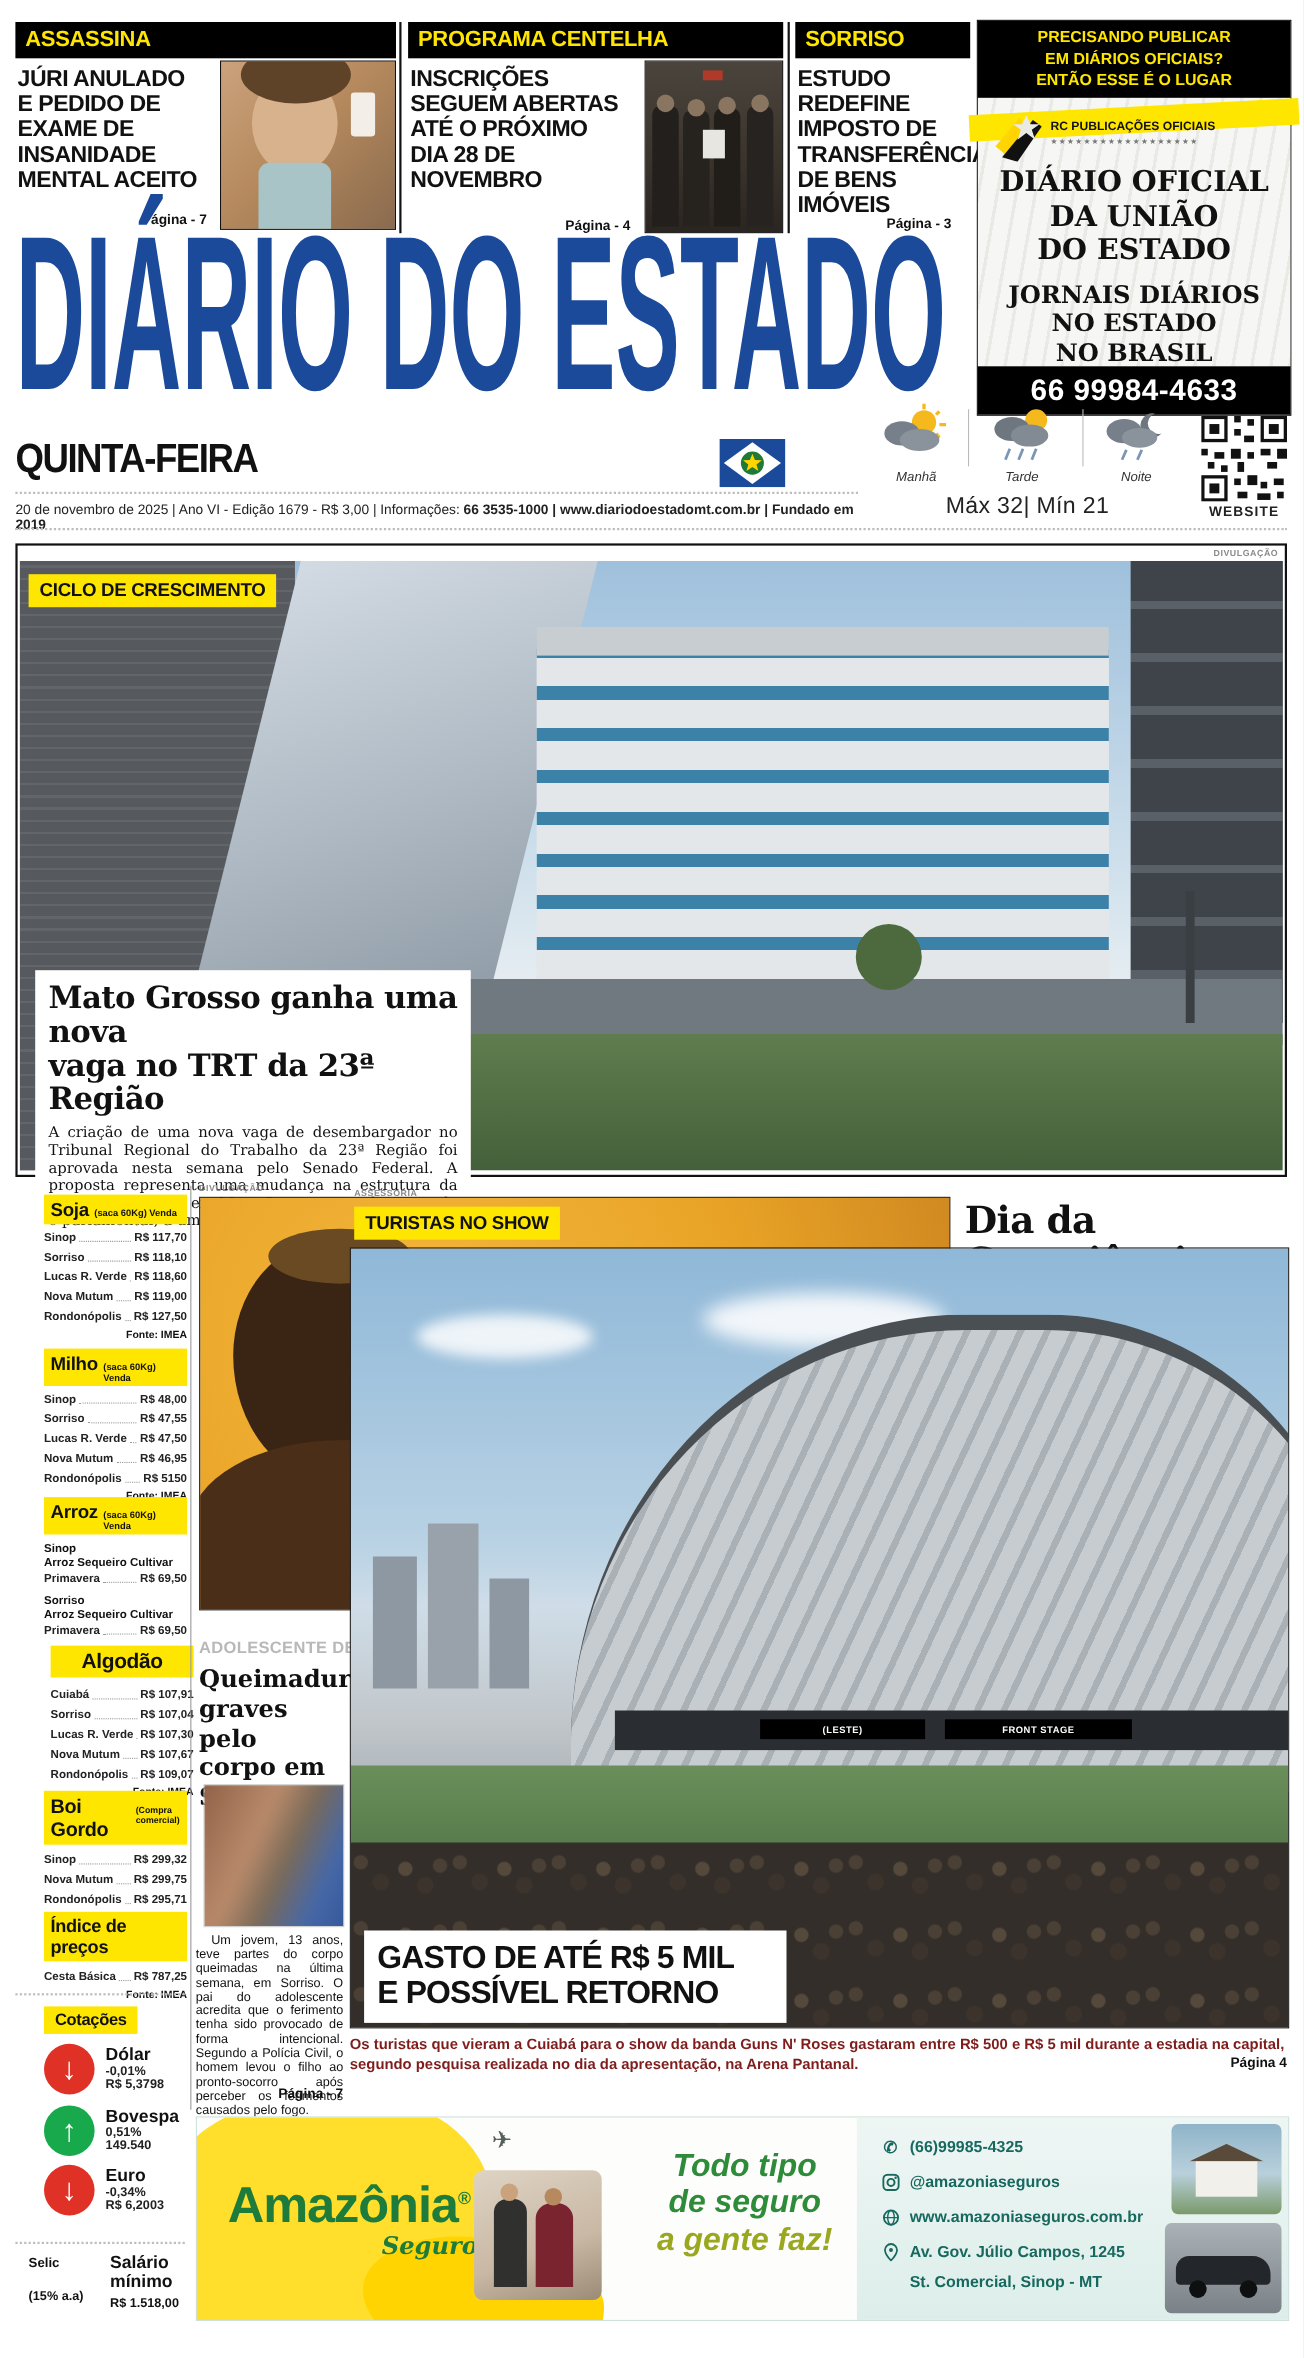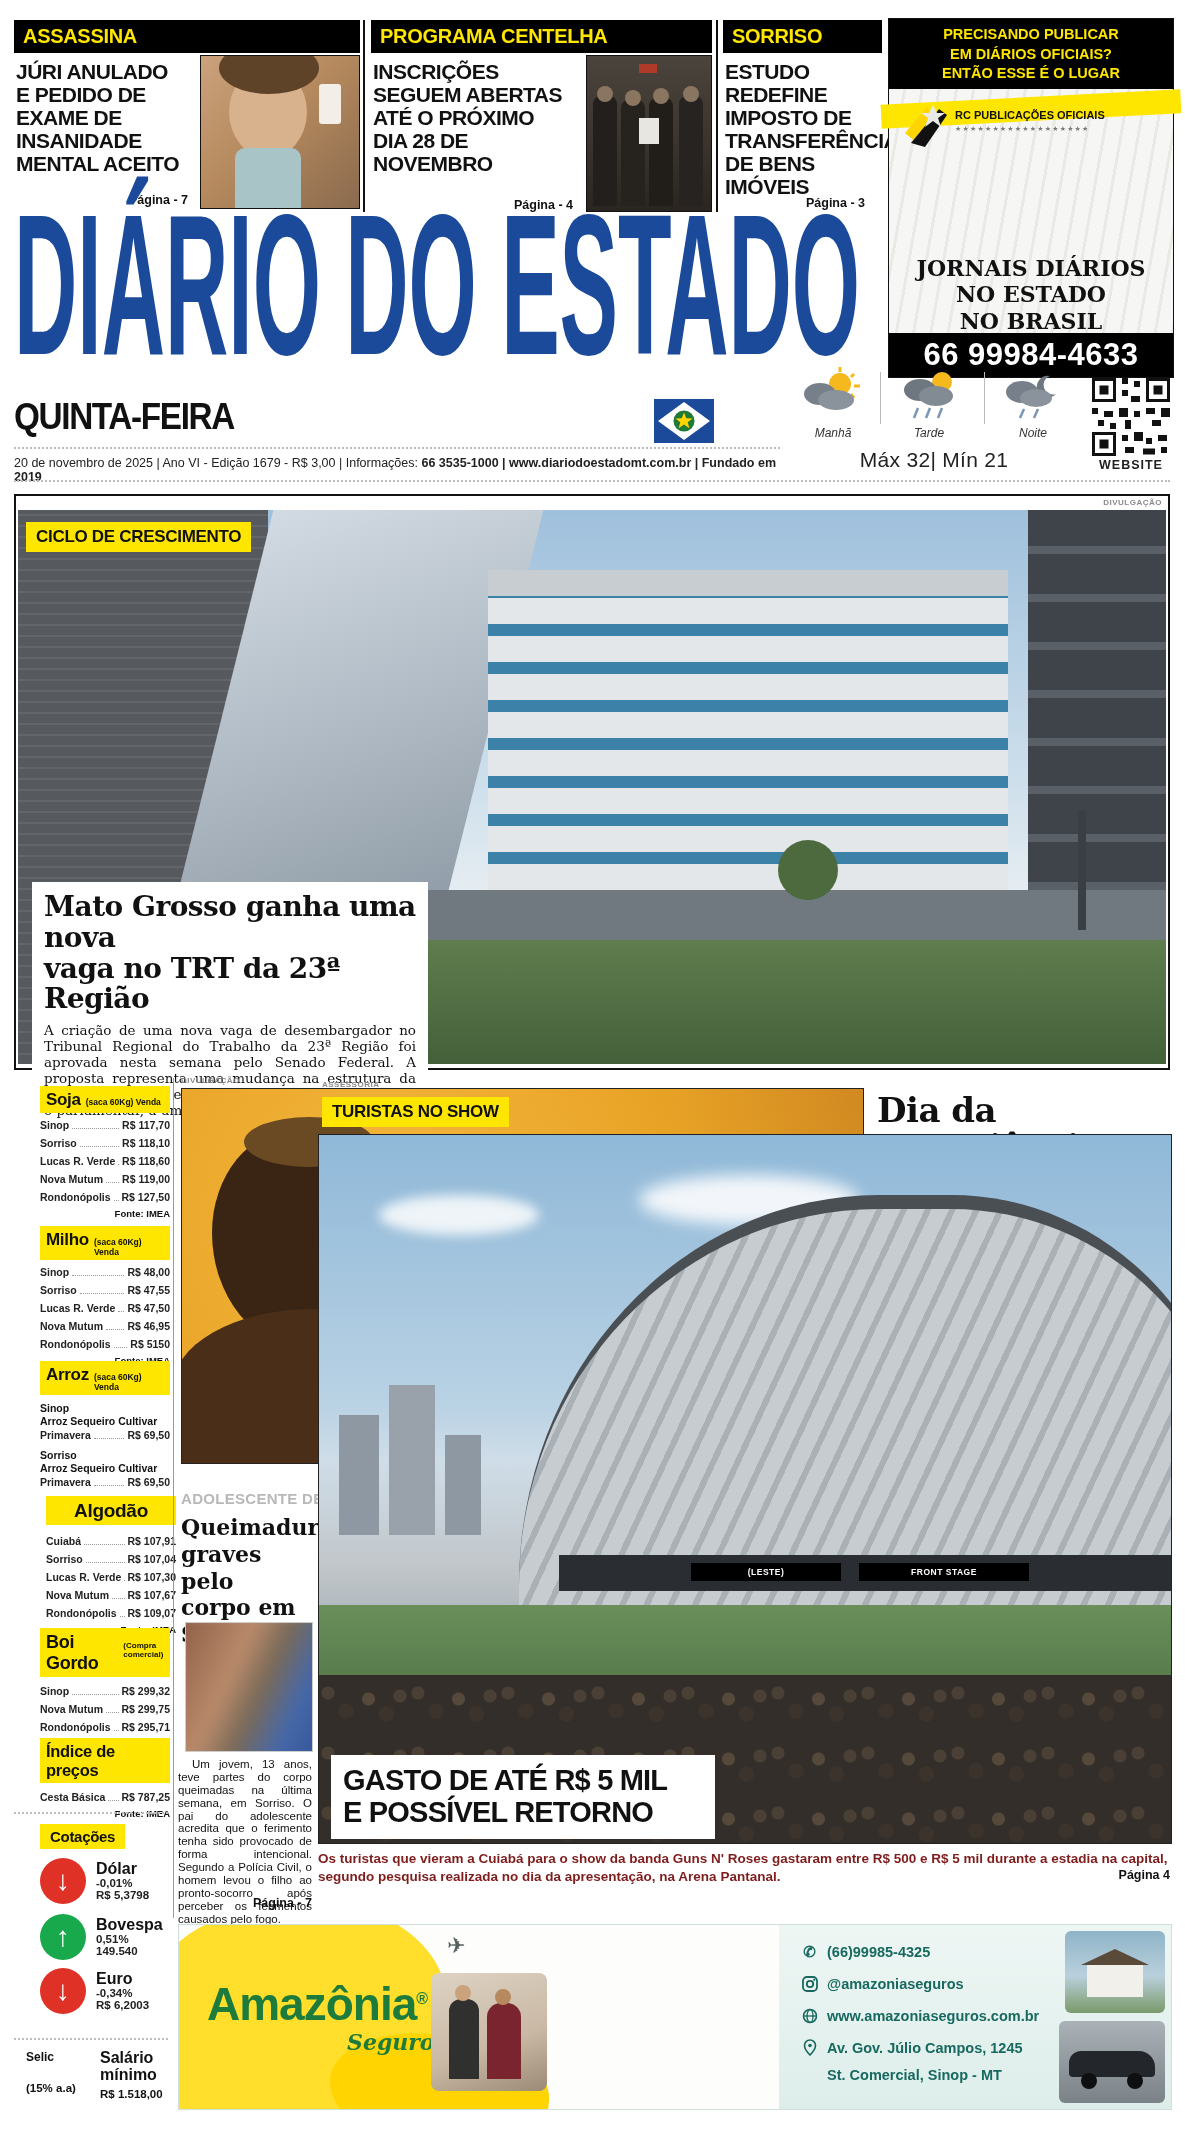--- a/index.html
+++ b/index.html
@@ -96,27 +96,32 @@
     </div>
     <div class="abs" style="left:0;top:70px;width:100%;height:244px;background:repeating-linear-gradient(100deg,#f6f6f4 0 14px,#e9e9e5 14px 17px)">
       <div class="abs" style="left:-8px;top:8px;width:300px;height:24px;background:#ffe600;transform:rotate(-3deg)"></div>
       <svg class="abs" style="left:14px;top:14px" width="46" height="44" viewBox="0 0 46 44">
         <polygon points="2,30 24,4 32,16 14,40" fill="#ffd400"></polygon>
         <polygon points="8,40 36,6 44,12 22,44" fill="#111"></polygon>
         <polygon points="30,2 34,10 42,10 35,15 38,24 30,18 22,24 25,15 18,10 26,10" fill="#e9e9e5"></polygon>
       </svg>
       <div class="abs" style="left:66px;top:20px;width:205px;font-weight:bold;font-size:11px;color:#111">RC PUBLICAÇÕES OFICIAIS</div>
       <div class="abs" style="left:66px;top:36px;width:205px;font-size:7px;color:#777;letter-spacing:1.2px">★★★★★★★★★★★★★★★★★★</div>
+      <div class="abs serif" style="left:0;top:62px;width:100%;text-align:center;font-weight:bold;font-size:26px;line-height:1.18;color:#111">
+        <div>DIÁRIO OFICIAL</div>
+        <div>DA UNIÃO</div>
+        <div>DO ESTADO</div>
+      </div>
       <div class="abs serif" style="left:0;top:166px;width:100%;text-align:center;font-weight:bold;font-size:22px;line-height:1.2;color:#111">
         <div>JORNAIS DIÁRIOS</div>
         <div>NO ESTADO</div>
         <div>NO BRASIL</div>
       </div>
     </div>
-    <div class="abs" style="left:0;top:314px;width:100%;height:44px;background:#000;color:#fff;font-weight:bold;font-size:31px;text-align:center;line-height:44px;letter-spacing:0.5px">66 99984-4633</div>
+    <div class="abs" style="left:0;top:314px;width:100%;height:44px;background:#000;color:#fff;font-weight:bold;font-size:27px;text-align:center;line-height:44px;letter-spacing:0.5px">66 99984-4633</div>
   </div>
 
   <svg class="abs" style="left:14px;top:188px;overflow:visible" width="846" height="172" viewBox="0 0 846 172">
     <text x="0" y="166" font-family="Liberation Sans, sans-serif" font-weight="bold" font-size="200" fill="#1b4a9b" textLength="846" lengthAdjust="spacingAndGlyphs">DIÁRIO DO ESTADO</text>
   </svg>
 
   <div class="abs sq" style="left:14px;top:396px;font-weight:bold;font-size:37px;letter-spacing:-1.5px;color:#111">QUINTA-FEIRA</div>
 
 
   <svg class="abs" style="left:654px;top:399px" width="60" height="44" viewBox="0 0 60 44">
@@ -497,20 +502,25 @@
     <div class="abs" style="left:28px;top:52px;font-weight:bold;font-size:46px;letter-spacing:-1px;color:#1d7b3b">
       <span>Amazônia</span><sup style="font-size:16px">®</sup>
     </div>
     <div class="abs serif" style="left:168px;top:104px;font-style:italic;font-weight:bold;font-size:22px;color:#1d7b3b">Seguros</div>
     <div class="ph" style="left:252px;top:48px;width:116px;height:118px;border-radius:8px;background:linear-gradient(160deg,#ded3c4 0%,#c9b8a4 60%,#9a8a76 100%)">
       <div class="abs" style="left:18px;top:26px;width:30px;height:80px;border-radius:12px 12px 0 0;background:#30302e"></div>
       <div class="abs" style="left:56px;top:30px;width:34px;height:76px;border-radius:14px 14px 0 0;background:#7a2430"></div>
       <div class="abs" style="left:24px;top:12px;width:16px;height:16px;border-radius:50%;background:#caa27c"></div>
       <div class="abs" style="left:64px;top:16px;width:16px;height:16px;border-radius:50%;background:#b68a5e"></div>
     </div>
+    <div class="abs" style="left:408px;top:28px;width:180px;text-align:center;font-style:italic;font-weight:bold;line-height:1.15">
+      <div style="font-size:29px;color:#2e8b3a">Todo tipo</div>
+      <div style="font-size:29px;color:#2e8b3a">de seguro</div>
+      <div style="font-size:29px;color:#9aa81f">a gente faz!</div>
+    </div>
     <div class="abs" style="left:600px;top:0;width:392px;height:184px;background:linear-gradient(180deg,#eef6f4,#ddeeea)">
       <div class="contact abs" style="left:22px;top:18px">
         <span class="cicon">✆</span>
         <span>(66)99985-4325</span>
       </div>
       <div class="contact abs" style="left:22px;top:50px">
         <span class="cicon">
           <svg width="16" height="16" viewBox="0 0 16 16">
               <rect x="1" y="1" width="14" height="14" rx="4" fill="none" stroke="#17695f" stroke-width="1.8"></rect>
               <circle cx="8" cy="8" r="3.2" fill="none" stroke="#17695f" stroke-width="1.8"></circle>

